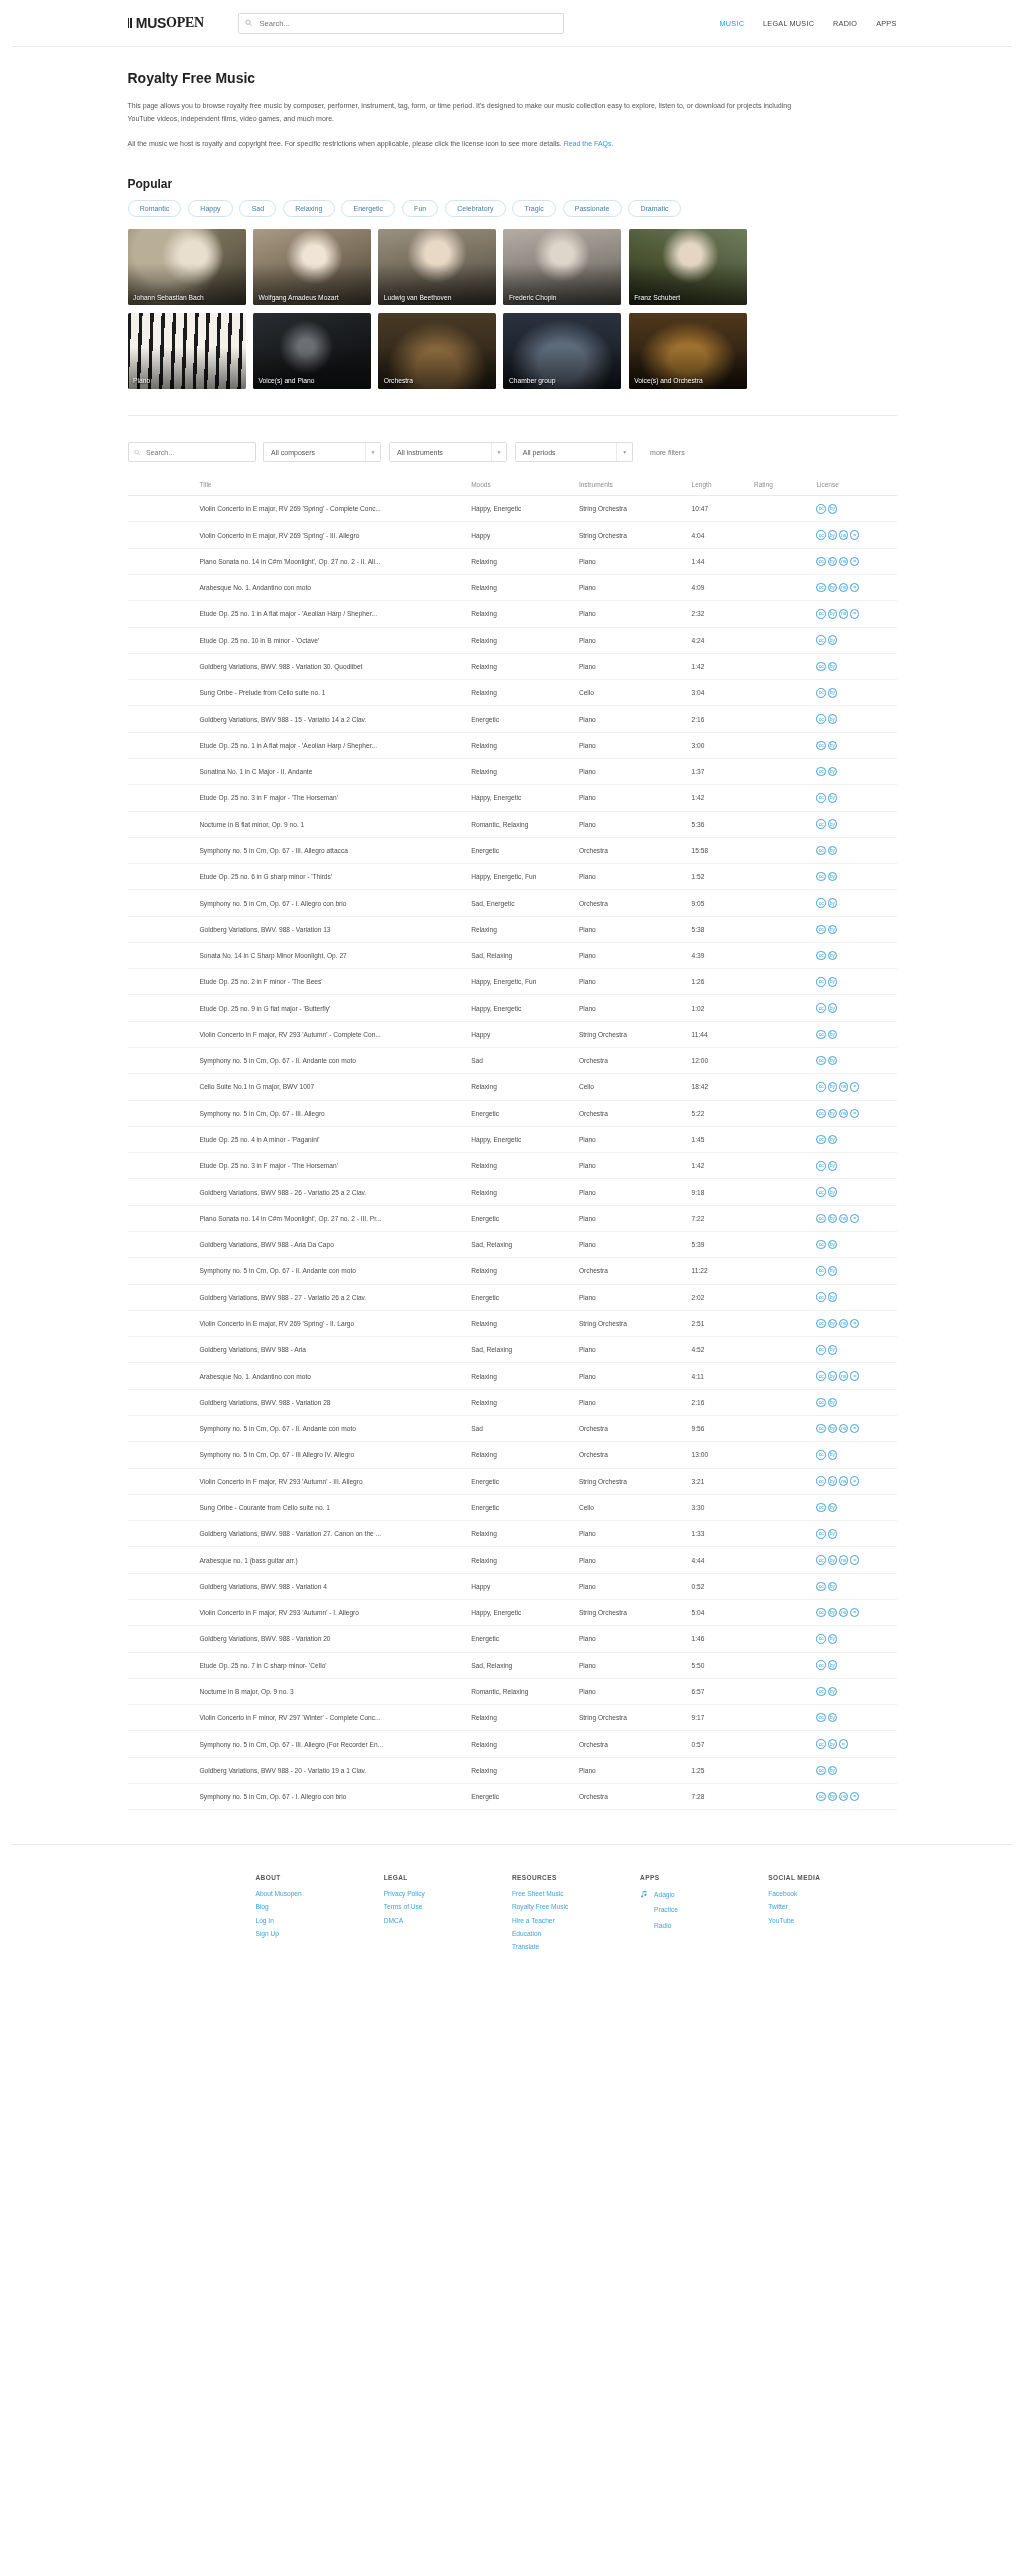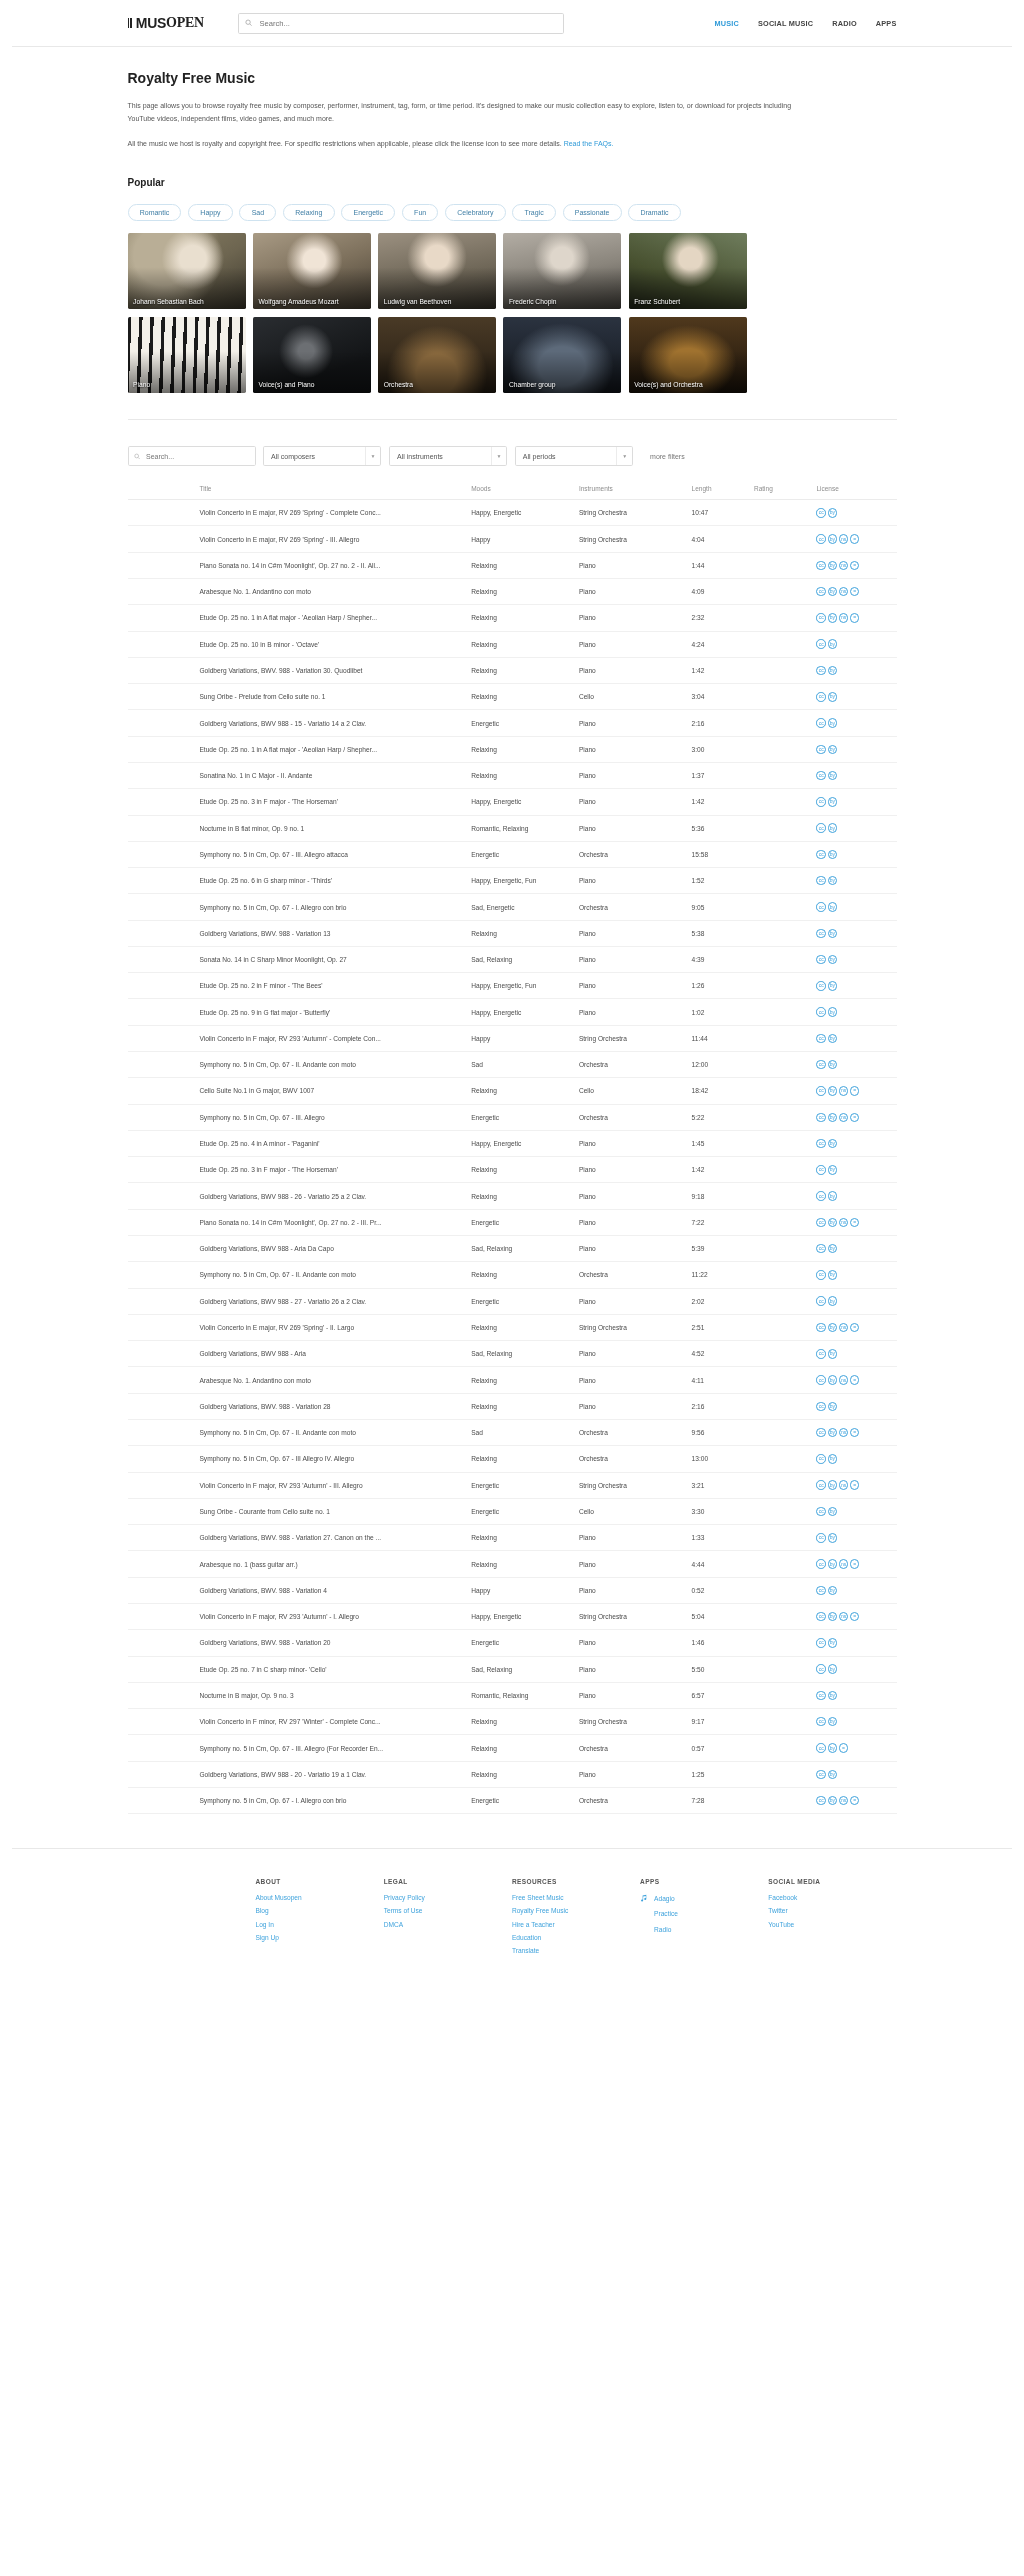--- a/index.html
+++ b/index.html
@@ -37,31 +37,31 @@
     display:flex; align-items:center;
     padding: 0 6.7px;
     background:#fff;
     margin-left: 17px;
   }
   .search-wrap svg { margin-right:5px; }
   .search-wrap input {
     border:0; outline:0; font-size:7.6px; color:#888; width:100%;
     font-family:"Liberation Sans", sans-serif; background:transparent;
   }
-  .nav { margin-left:auto; display:flex; gap:19px; align-items:center;font-weight:bold; }
+  .nav { margin-left:auto; display:flex; gap:19px; align-items:center; }
   .nav a { font-size:7.3px; text-decoration:none; color:#444; letter-spacing:0.2px; }
   .nav a.active { color:#2f9ad8; }
 
   
   .content { width:769px; margin:0 auto; padding-top:22.5px; }
   h1.page-title { font-size:14px; font-weight:bold; color:#222; margin:0 0 14.6px 0; }
   .intro { font-size:7px; line-height:1.85; color:#555; max-width:674px; margin:0 0 12.4px 0; }
   .intro a { color:#2f9ad8; text-decoration:none; }
 
-  h2.section-title { font-size:10px; font-weight:bold; color:#222; margin:26px 0 16px 0; }
+  h2.section-title { font-size:12px; font-weight:bold; color:#222; margin:26px 0 9px 0; }
 
   
   .tags { display:flex; gap:6.7px; flex-wrap:wrap; margin-bottom:12.4px; }
   .tag {
     border:0.6px solid #cfe3f0; color:#3f7ea5; background:#fff;
     border-radius:9px; padding:3.9px 11.2px; font-size:7px; cursor:pointer;
   }
 
   
   .cards-row { display:flex; gap:7.3px; margin-bottom:7.3px; }
@@ -185,21 +185,21 @@
       </div>
       <div class="search-wrap">
         <svg width="7.3" height="7.3" viewBox="0 0 16 16" fill="none" stroke="#999" stroke-width="1.6">
             <circle cx="7" cy="7" r="5"></circle>
             <line x1="11" y1="11" x2="15" y2="15"></line>
           </svg>
         <input placeholder="Search..." style="">
       </div>
       <div class="nav">
         <a href="#" class="active">MUSIC</a>
-        <a href="#">SOCIAL MUSIC</a>
+        <a href="#">LEGAL MUSIC</a>
         <a href="#">RADIO</a>
         <a href="#">APPS</a>
       </div>
     </div>
   </div>
 
   <div class="content">
     <h1 class="page-title">Royalty Free Music</h1>
     <p class="intro">This page allows you to browse royalty free music by composer, performer, instrument, tag, form, or time period. It's designed to make our music collection easy to explore, listen to, or download for projects including YouTube videos, independent films, video games, and much more.</p>
     <p class="intro">

